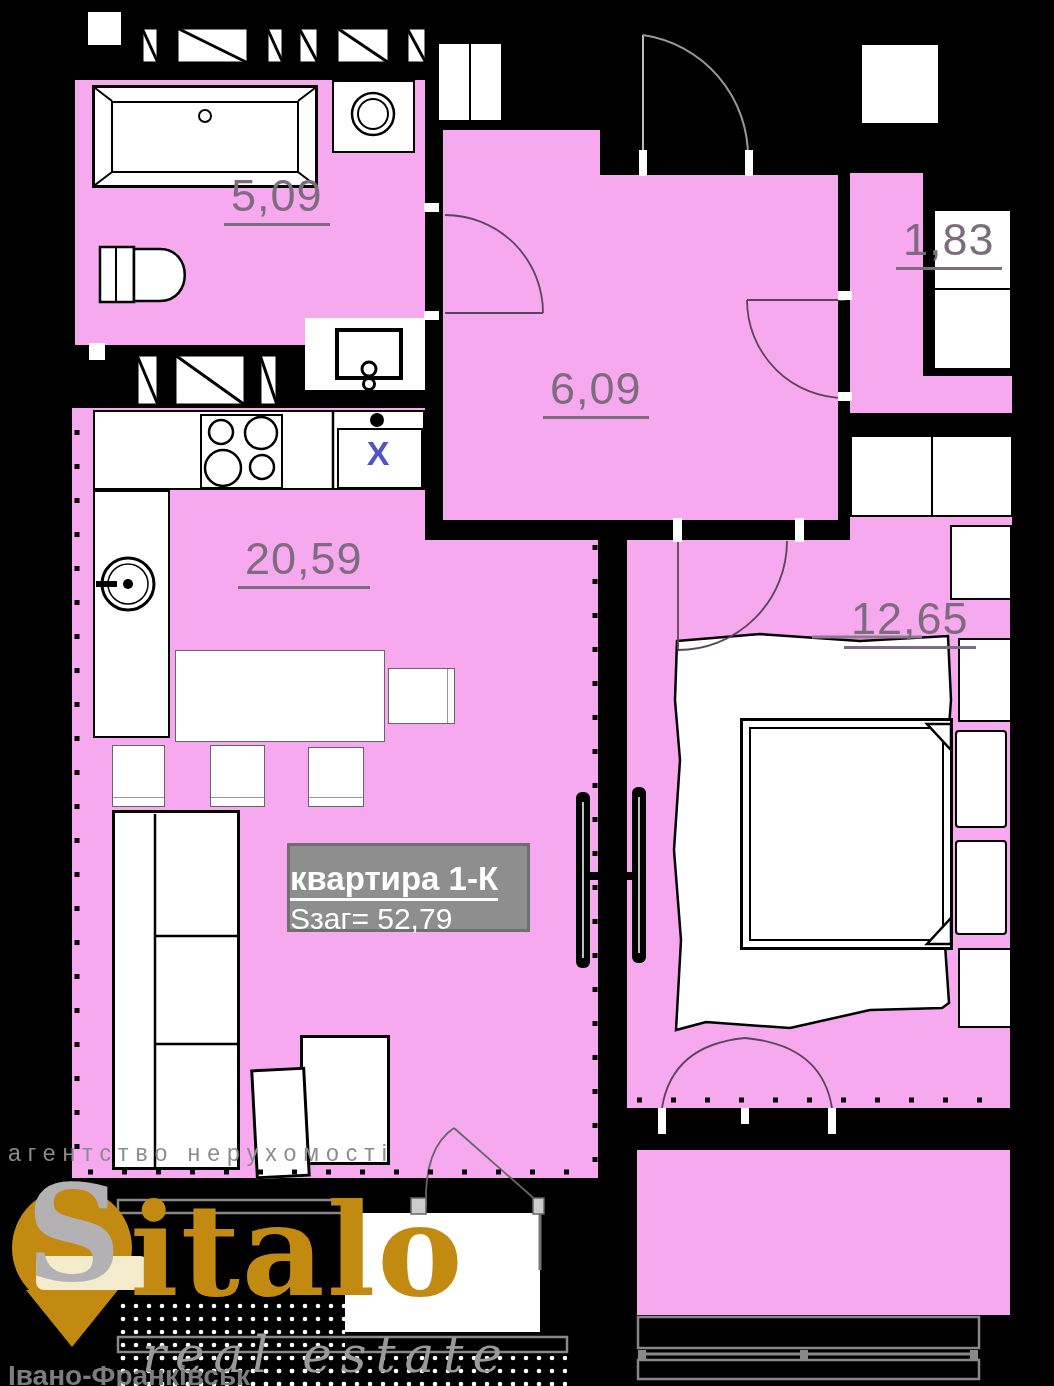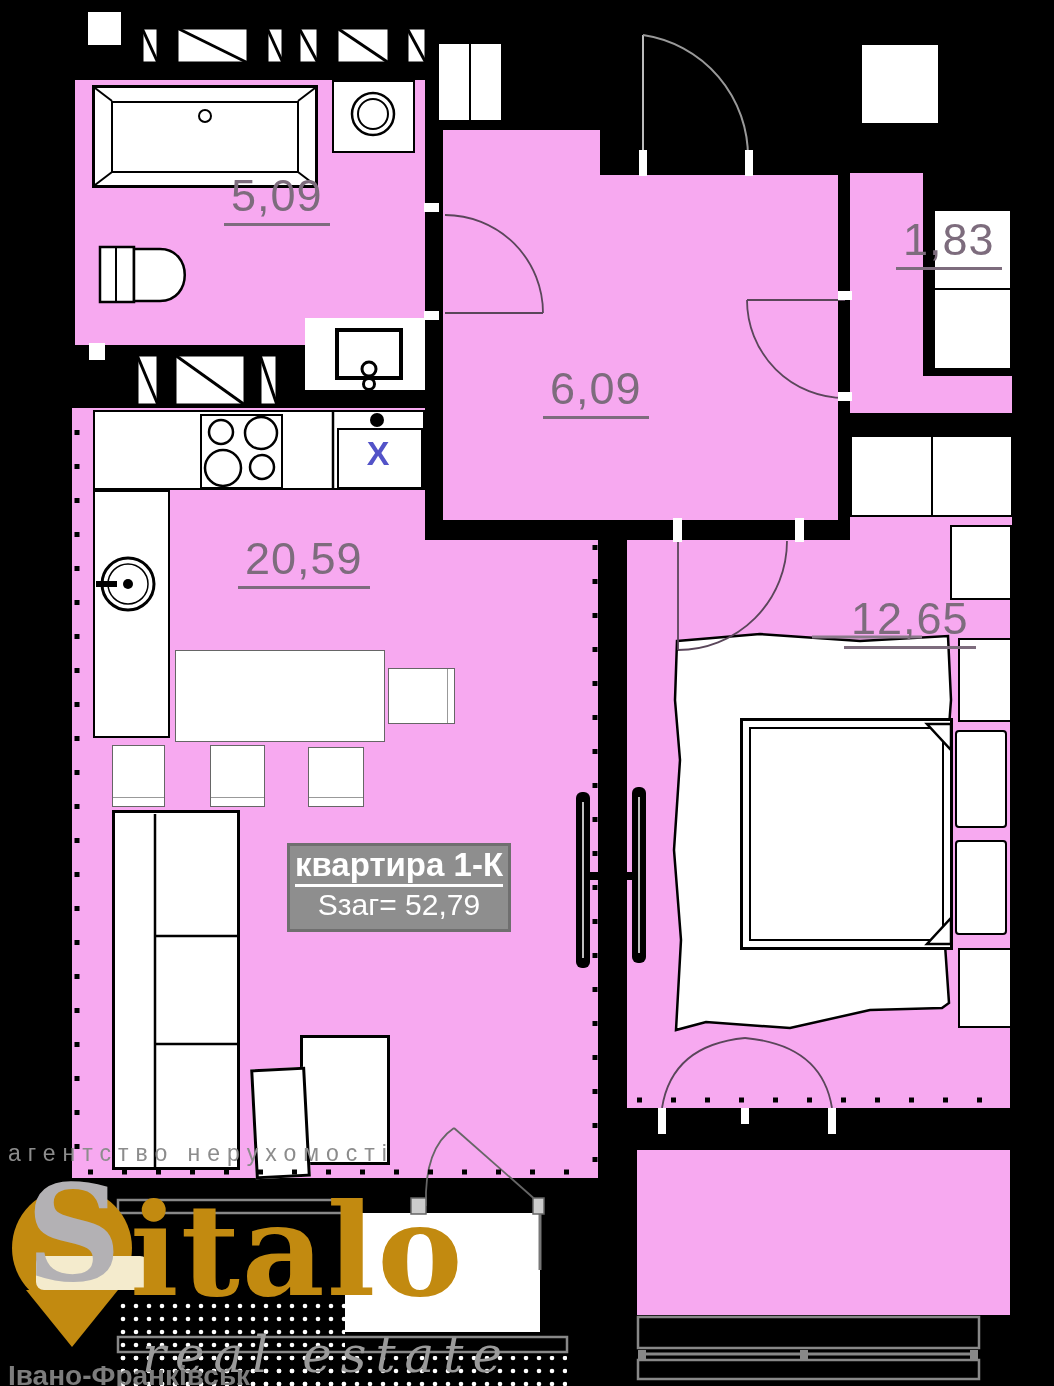--- a/index.html
+++ b/index.html
@@ -7,23 +7,23 @@
         font-family:"Liberation Sans",sans-serif;}
   .room{position:absolute;background:var(--room-pink);}
   .furn{position:absolute;background:#fff;border:2.5px solid #000;box-sizing:border-box;}
   .thin{border:1.5px solid #666;}
   .area{position:absolute;color:var(--area-text);font-size:45px;letter-spacing:1px;z-index:40;}
   .area span{display:inline-block;padding:0 7px 1px;border-bottom:3px solid currentColor;}
   .area.dark{color:#676767;}
   svg{position:absolute;left:0;top:0;pointer-events:none;}
   #svg-under{z-index:15;} #svg-over{z-index:30;} #svg-logo{z-index:60;}
   .furniture{z-index:20;}
-  .label-box{position:absolute;left:287px;top:843px;width:224px;height:89px;z-index:45;
+  .label-box{position:absolute;left:287px;top:843px;width:243px;height:89px;z-index:45;
     background:var(--label-box-bg);border:3px solid var(--label-box-border);
-    text-align:center;color:#fff;box-sizing:border-box;padding-top:0;}
+    text-align:left;color:#fff;box-sizing:border-box;padding-top:14px;}
   .label-box .t1{font-size:33px;font-weight:bold;display:inline-block;border-bottom:3px solid #fff;line-height:1.15;}
   .label-box .t2{font-size:30px;line-height:1.2;}
   .sinkx{position:absolute;left:358px;top:434px;width:40px;text-align:center;z-index:35;
     color:var(--sink-x-blue);font-size:34px;font-weight:600;}
   .wm{position:absolute;z-index:65;color:var(--watermark-gray);}
   .wm-agency{left:8px;top:1140px;font-size:23px;letter-spacing:7px;color:#8c8c8c;text-align:right;}
   .wm-s{left:26px;top:1168px;font-family:"DejaVu Serif",serif;font-weight:bold;
         font-size:132px;color:#b3b1b4;line-height:1;}
   .wm-brand{left:130px;top:1190px;font-family:"DejaVu Serif",serif;font-weight:bold;
         font-size:128px;color:var(--gold);line-height:0.95;letter-spacing:2px;}

